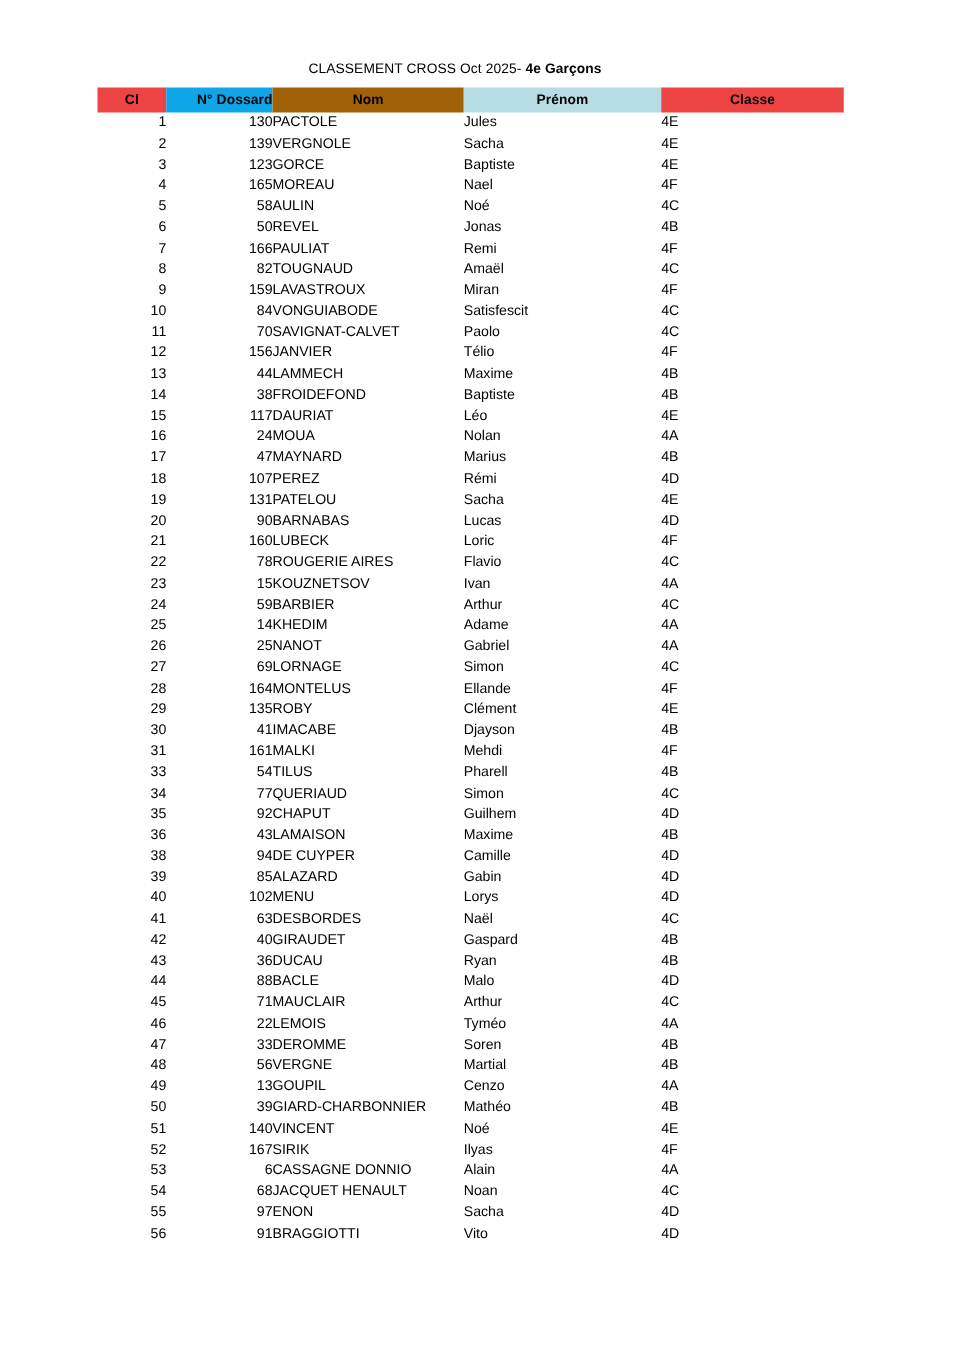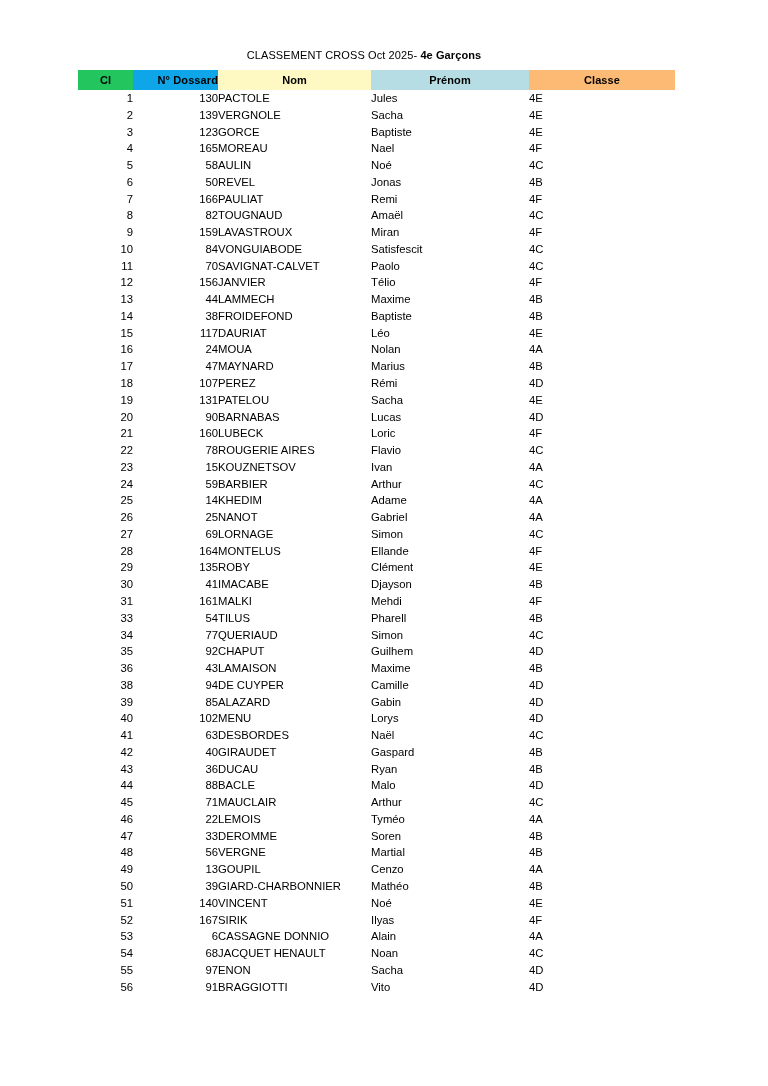--- a/index.html
+++ b/index.html
@@ -97,25 +97,25 @@
   <table class="results-table">
     <colgroup>
       <col class="col-cl">
       <col class="col-dossard">
       <col class="col-nom">
       <col class="col-prenom">
       <col class="col-classe">
     </colgroup>
     <thead>
       <tr>
-        <th style="background: #22c55e;">Cl</th>
+        <th style="background: #ef4444;">Cl</th>
         <th style="background: #0ea5e9; text-align: right;">N° Dossard</th>
-        <th style="background: #fef9c3;">Nom</th>
+        <th style="background: #a16207;">Nom</th>
         <th style="background: rgb(182, 221, 228);">Prénom</th>
-        <th style="background: #fdba74;">Classe</th>
+        <th style="background: #ef4444;">Classe</th>
       </tr>
     </thead>
     <tbody id="results-body">
         <tr>
           <td class="cell-cl">1</td>
           <td class="cell-dossard">130</td>
           <td class="cell-nom">PACTOLE</td>
           <td class="cell-prenom">Jules</td>
           <td class="cell-classe">4E</td>
         </tr>

